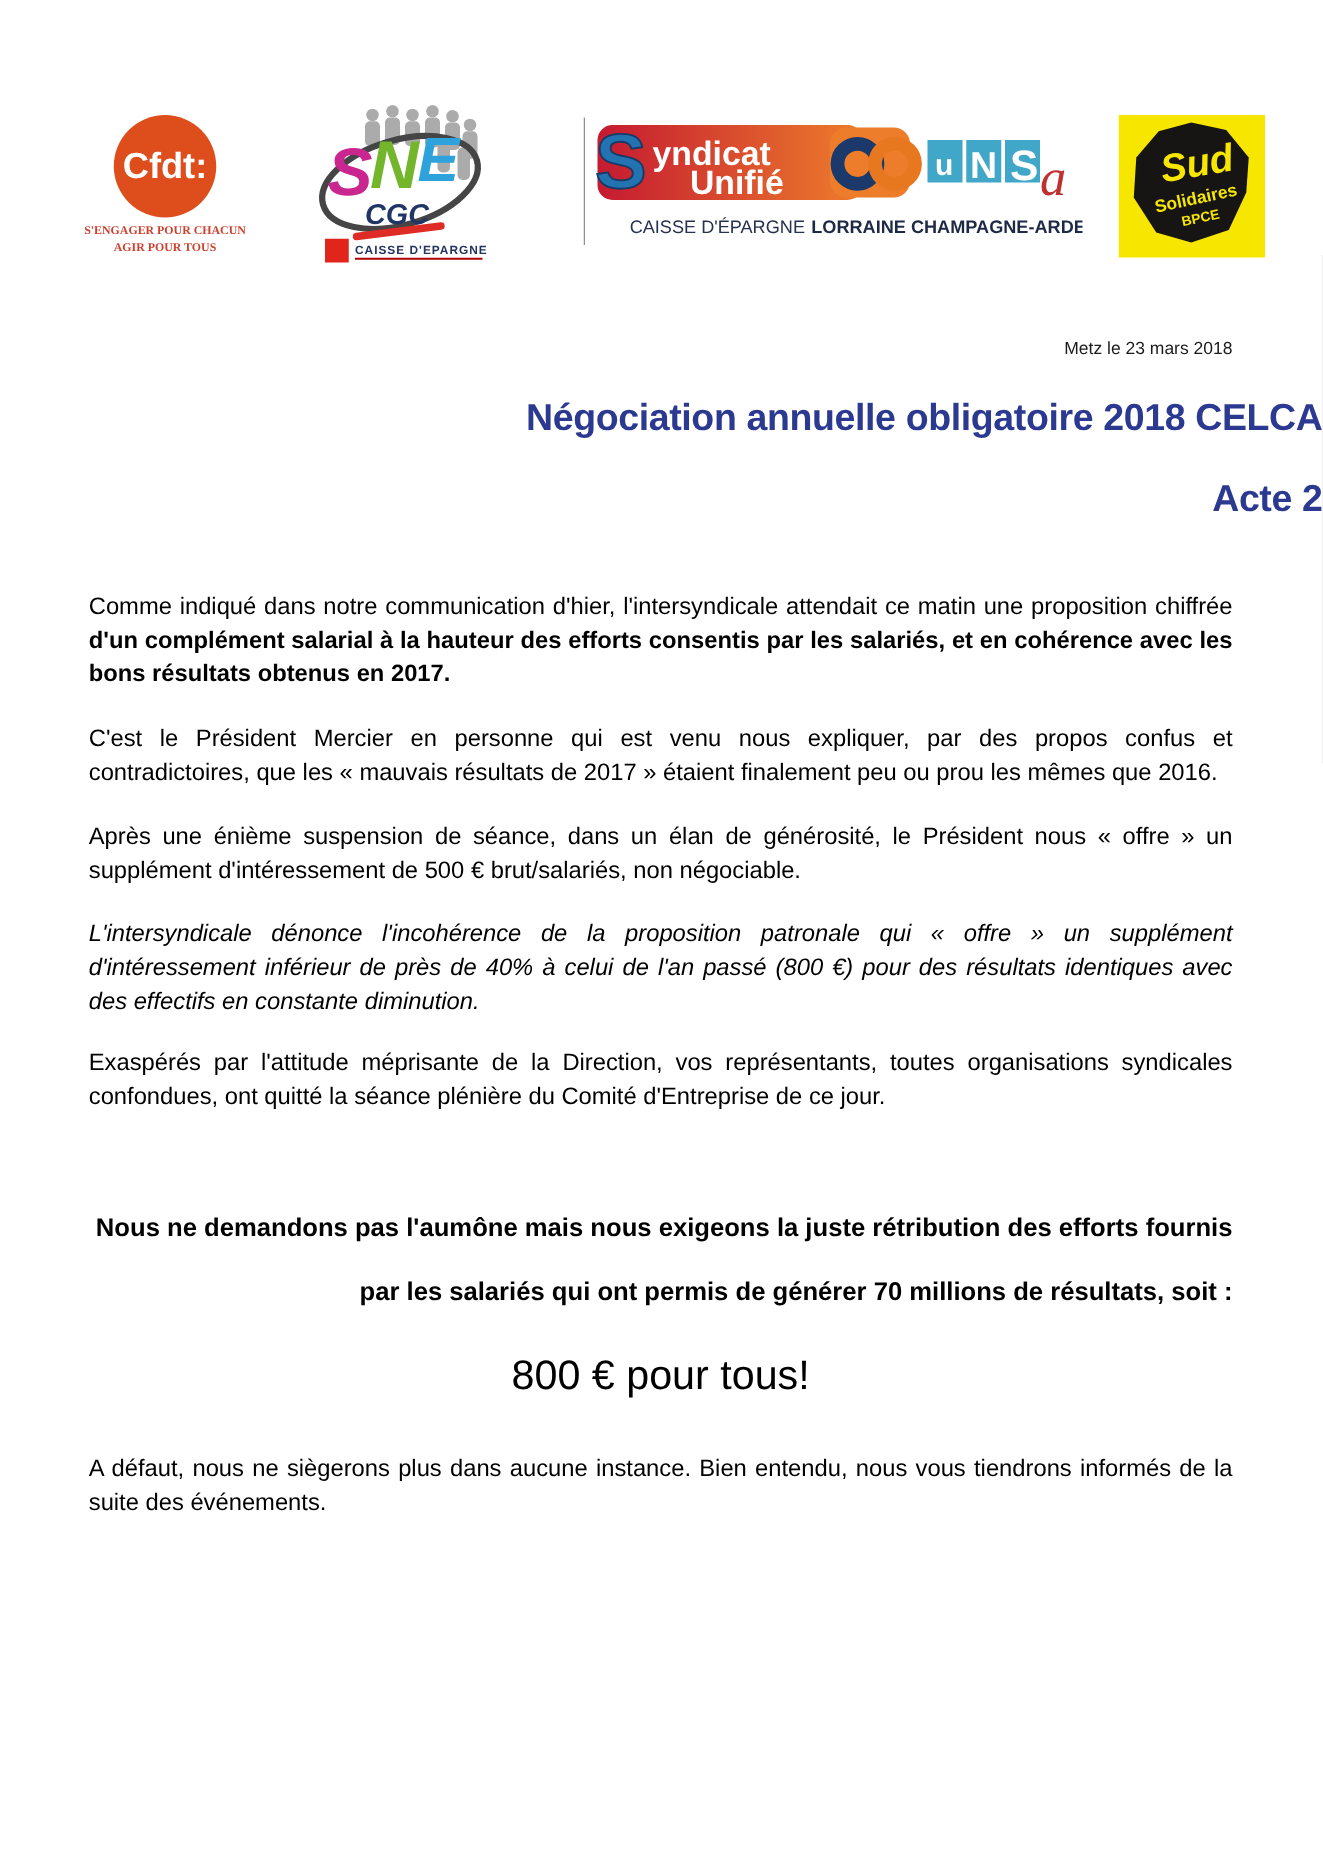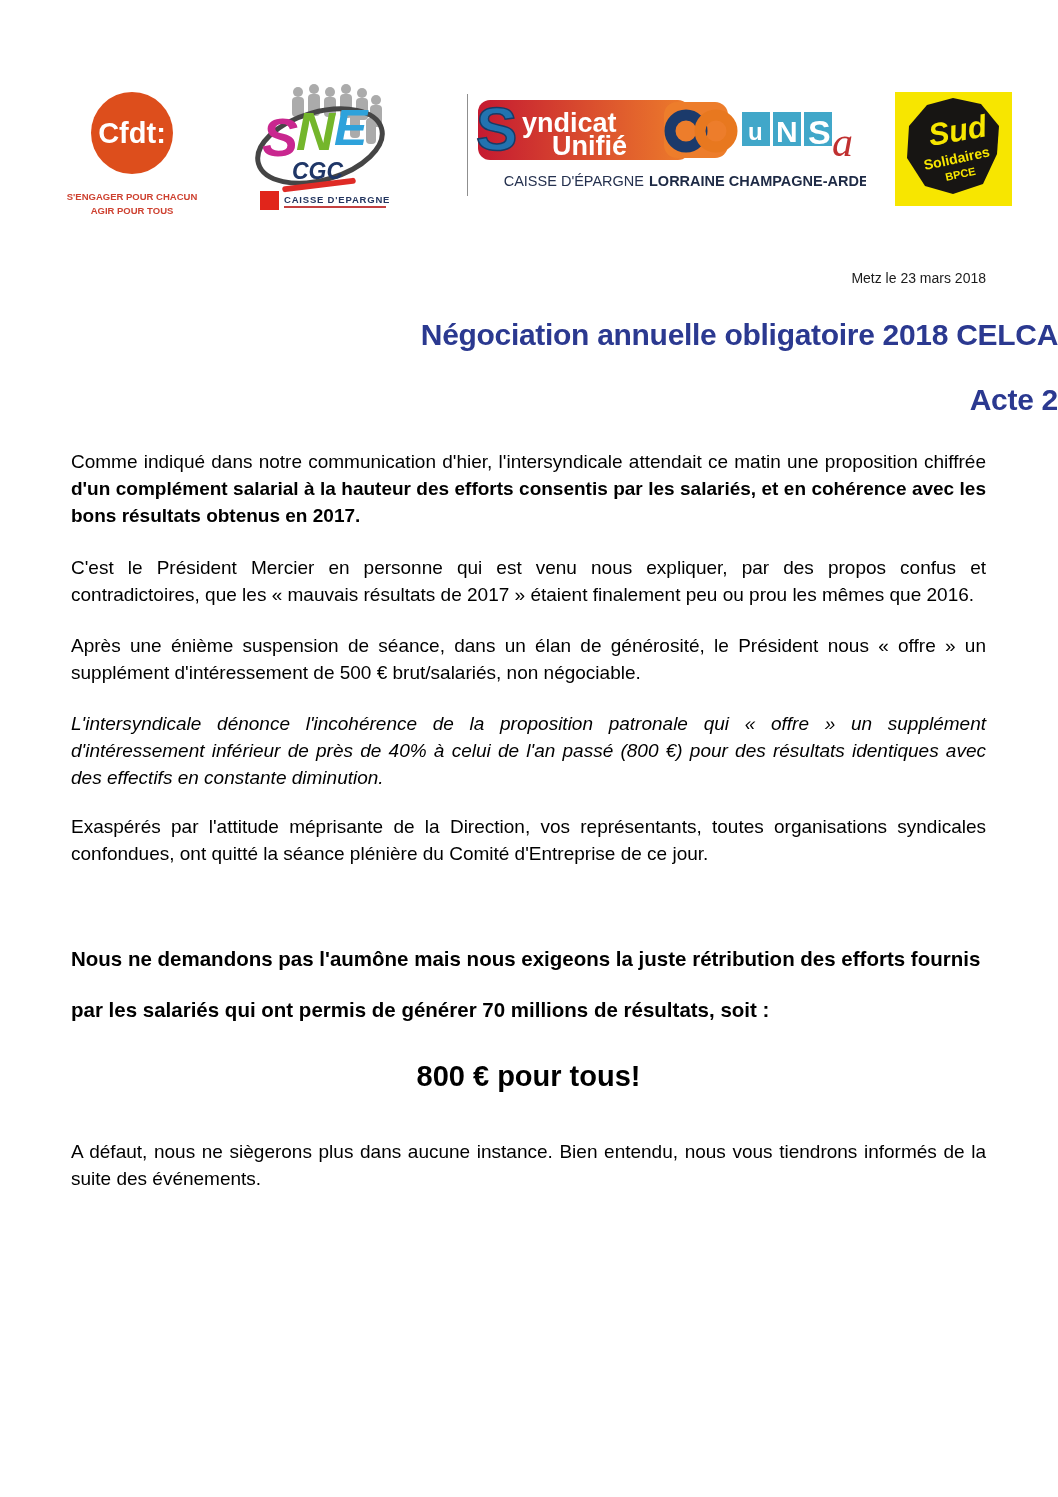--- a/index.html
+++ b/index.html
@@ -14,50 +14,50 @@
   }
 
   
   .logo-cfdt{position:absolute;left:56px;top:92px;width:152px;text-align:center;}
   .cfdt-circle{
     width:82px;height:82px;border-radius:50%;
     background:#DD4E1C;color:#fff;
     font-weight:bold;font-size:29px;line-height:82px;
     margin:0 auto;letter-spacing:0px;
   }
-  .cfdt-tagline{margin-top:16px;font-size:9.5px;font-weight:bold;color:#CE4130;line-height:14px;letter-spacing:0px;}
+  .cfdt-tagline{margin-top:4px;font-size:9.5px;font-weight:bold;color:#CE4130;line-height:14px;letter-spacing:0px;font-family:Liberation Serif, serif;}
 
   .logo-sne{position:absolute;left:246px;top:84px;width:150px;height:134px;}
   .logo-su{position:absolute;left:467px;top:94px;border-left:1px solid #8f8f8f;padding-left:8px;height:102px;}
   .logo-sud{position:absolute;left:895px;top:92px;width:117px;height:114px;background:#F7E600;}
 
   
   .date-line{position:absolute;top:270px;right:72px;font-size:14px;color:#1b1b1b;}
   .title{
     position:absolute;top:318px;left:0;width:100%;
     text-align:right;color:#2B3990;font-weight:bold;
     font-size:30px;line-height:34px;letter-spacing:-0.3px;
   }
   .title .t2{margin-top:31px;}
 
   
-  .content{position:absolute;top:448px;left:71px;width:915px;font-size:19px;line-height:27px;}
+  .content{position:absolute;top:472px;left:71px;width:915px;font-size:19px;line-height:27px;}
   .para{text-align:justify;margin:0 0 25px 0;}
   .para.p2{margin-bottom:24px;}
   .para.p3{margin-bottom:24px;}
   .para.p4{margin-bottom:22px;font-style:italic;}
   .para.p5{margin-bottom:0;}
   .bold{font-weight:bold;}
   .demand{
-    margin-top:66px;text-align:left;font-weight:bold;
+    margin-top:66px;text-align:right;font-weight:bold;
     font-size:20.5px;line-height:51px;
   }
   .slogan{
-    margin-top:20px;text-align:center;font-weight:bold;
-    font-size:29px;line-height:40px;
+    margin-top:20px;text-align:center;font-weight:normal;
+    font-size:33px;line-height:40px;
   }
   .closing{margin-top:42px;text-align:justify;}
 </style>
 </head>
 <body>
 
 <div class="page">
 
   <div class="logo-cfdt">
     <div class="cfdt-circle">Cfdt:</div>

